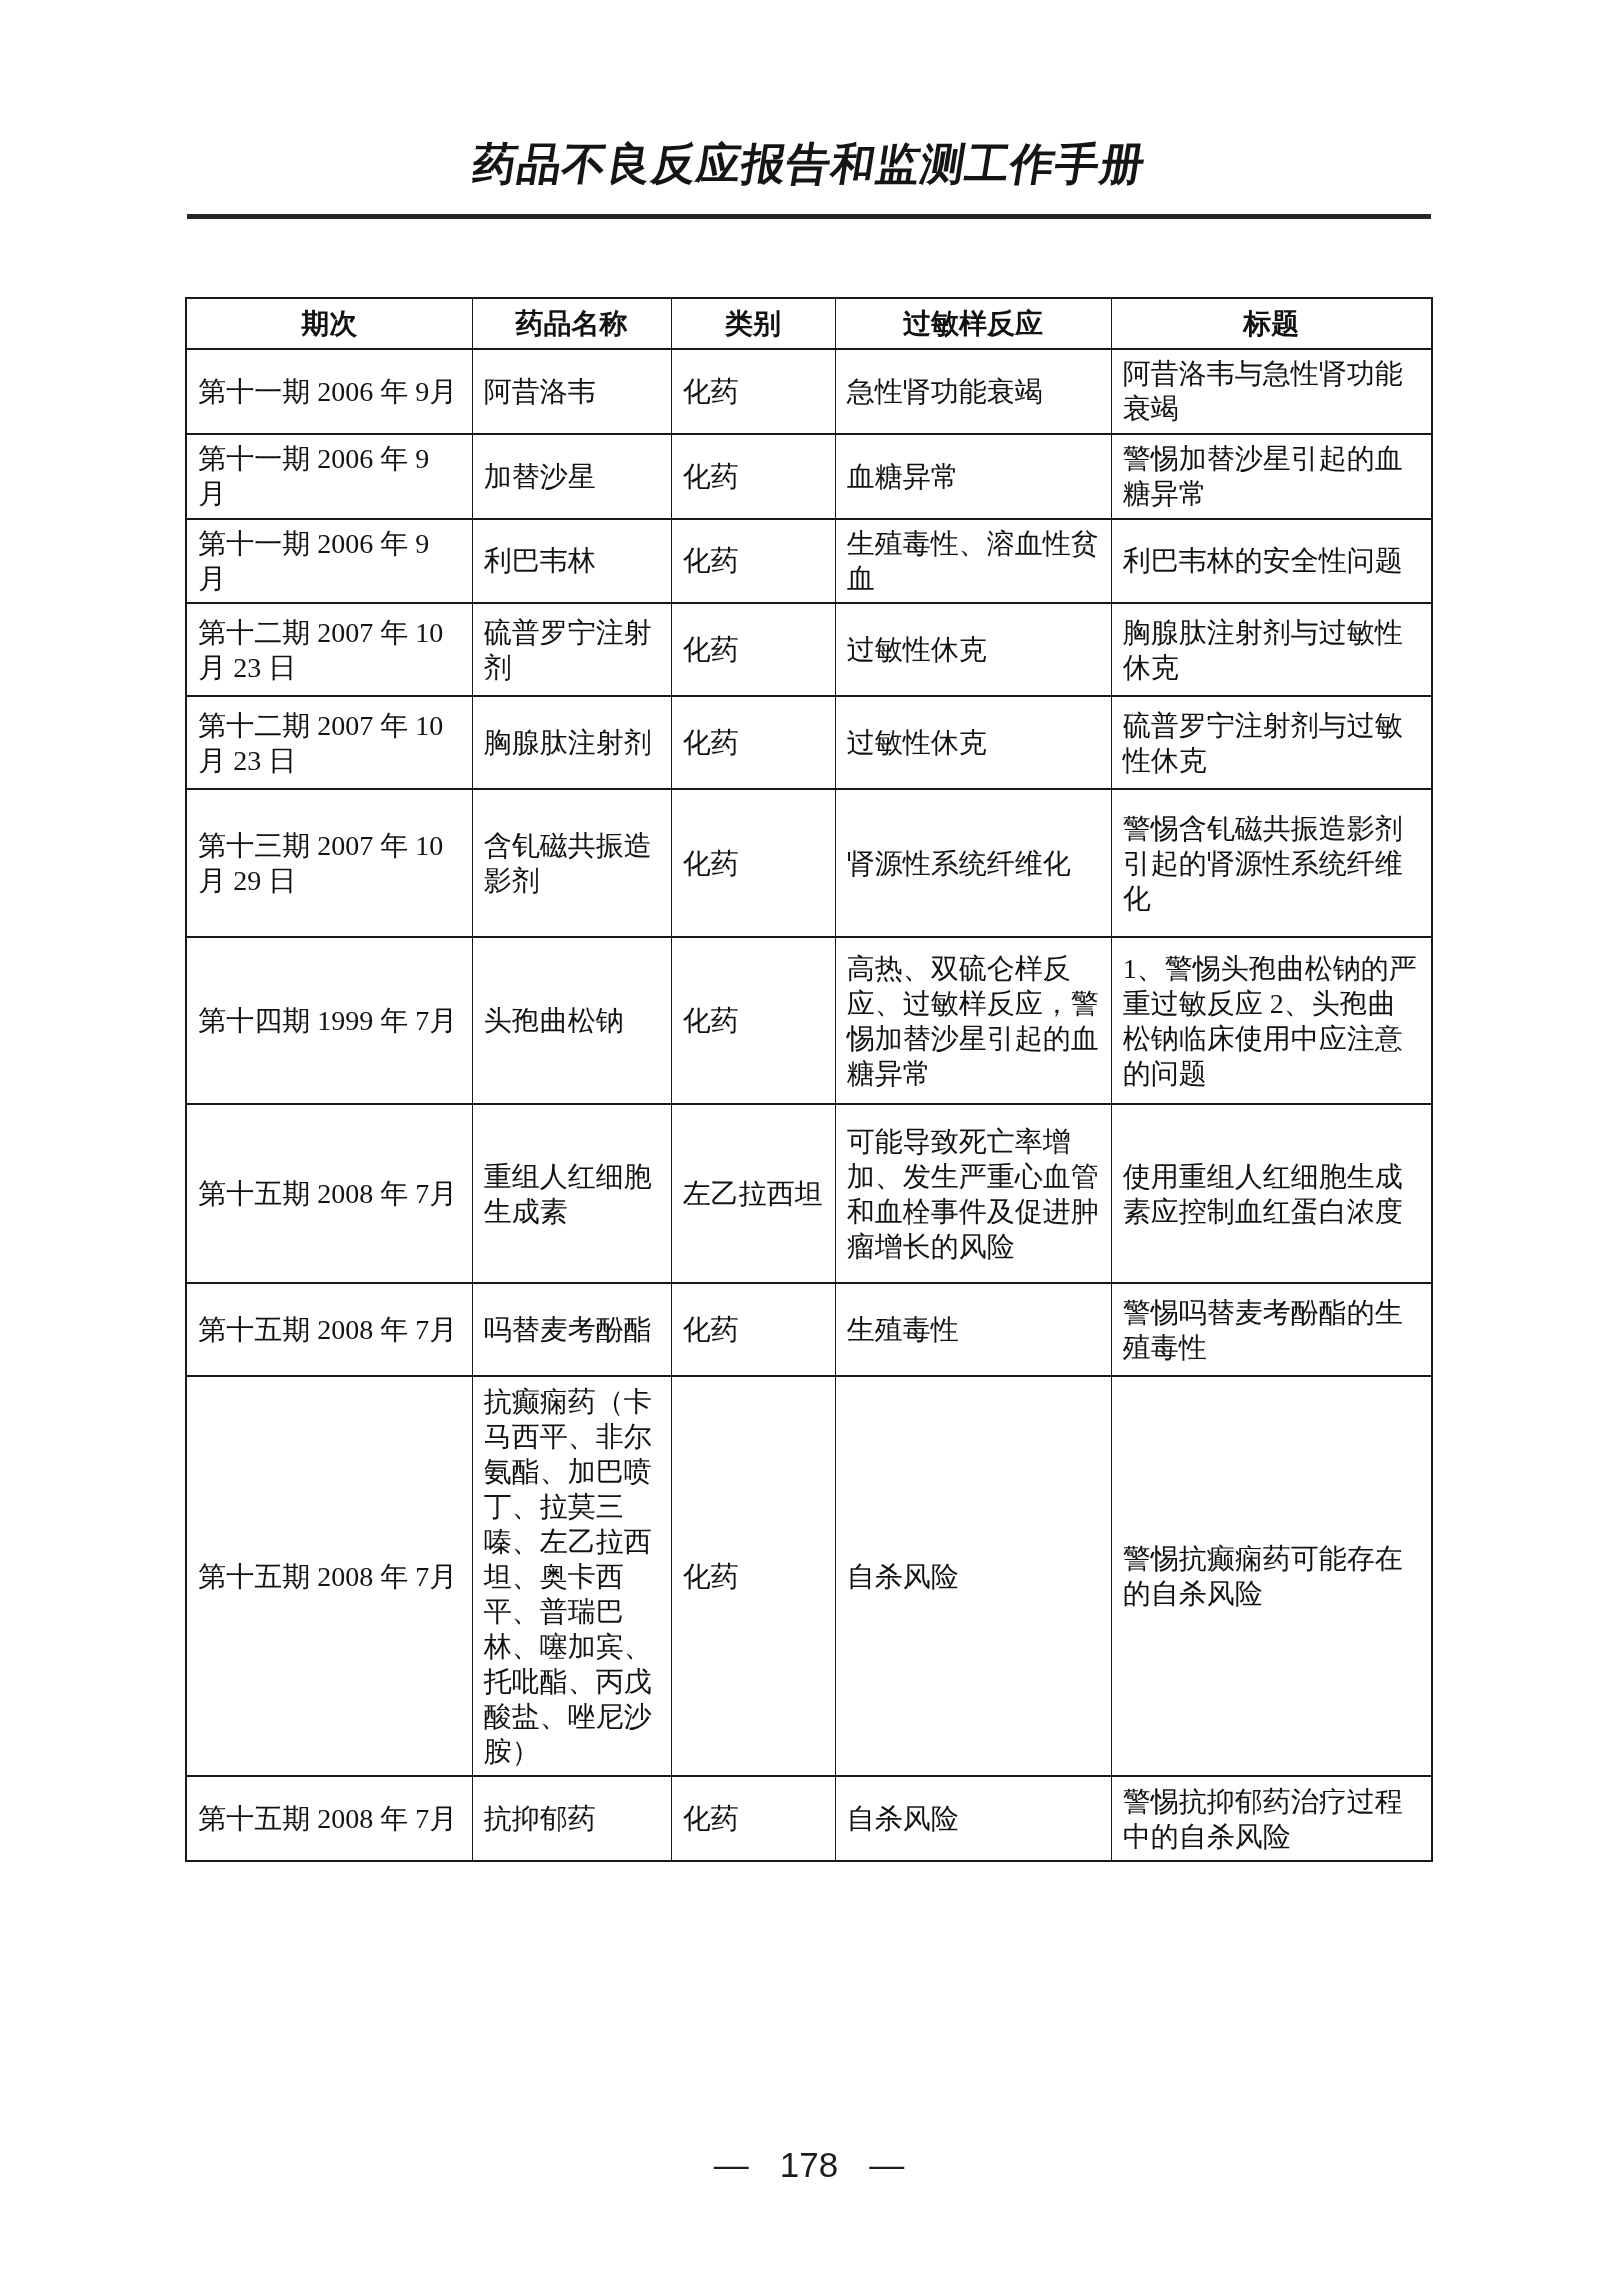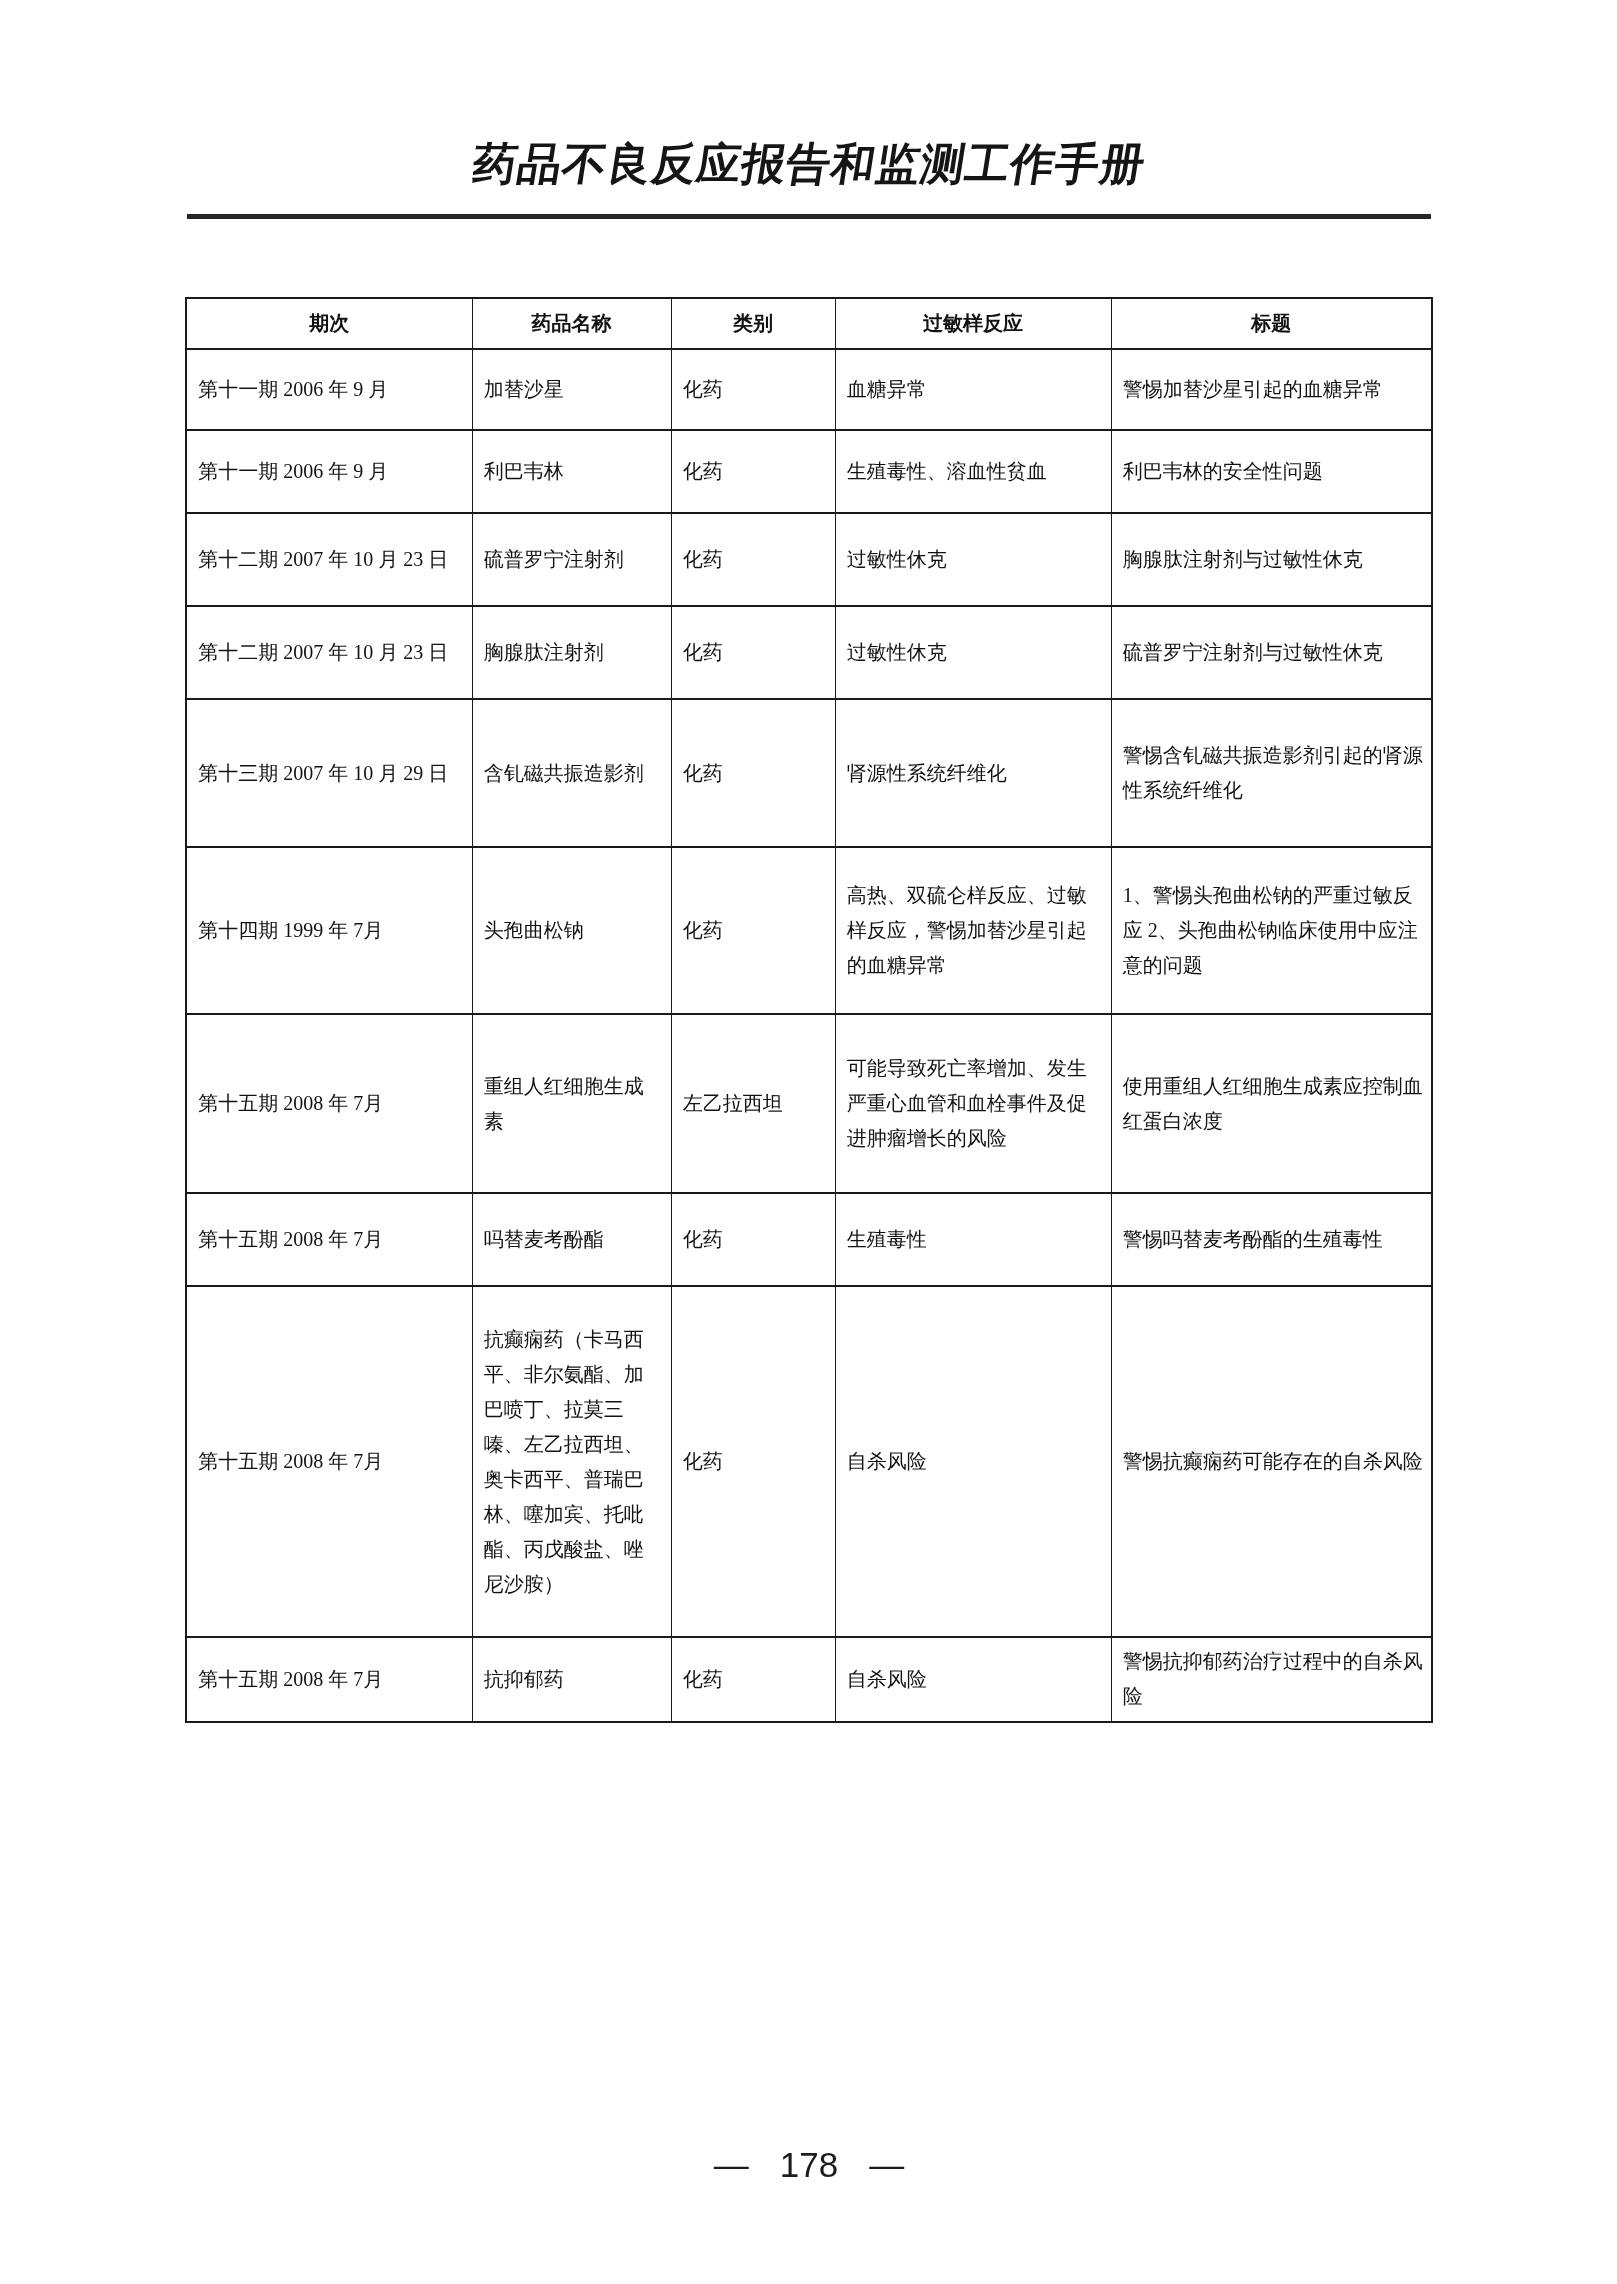--- a/index.html
+++ b/index.html
@@ -40,21 +40,21 @@
     background: #262626;
   }
   
   table.adr {
     position: absolute;
     top: 297px;
     left: 185px;
     width: 1246px;
     border-collapse: collapse;
     table-layout: fixed;
-    font-size: 20px;
+    font-size: 28px;
     line-height: 35px;
   }
   table.adr th, table.adr td {
     border-top: 2.4px solid #1a1a1a;
     border-bottom: 2.4px solid #1a1a1a;
     border-left: 1.6px solid #1a1a1a;
     border-right: 1.6px solid #1a1a1a;
     padding: 6.4px 8px 6.4px 11.3px;
     vertical-align: middle;
     text-align: left;
@@ -116,20 +116,27 @@
     <thead>
       <tr class="hrow">
         <th>期次</th>
         <th>药品名称</th>
         <th>类别</th>
         <th>过敏样反应</th>
         <th>标题</th>
       </tr>
     </thead>
     <tbody>
+      <tr class="r2">
+        <td>第十一期 2006 年 9月</td>
+        <td>阿昔洛韦</td>
+        <td>化药</td>
+        <td>急性肾功能衰竭</td>
+        <td>阿昔洛韦与急性肾功能衰竭</td>
+      </tr>
       <tr class="r3">
         <td>第十一期 2006 年 9 月</td>
         <td>加替沙星</td>
         <td>化药</td>
         <td>血糖异常</td>
         <td>警惕加替沙星引起的血糖异常</td>
       </tr>
       <tr class="r4">
         <td>第十一期 2006 年 9 月</td>
         <td>利巴韦林</td>

